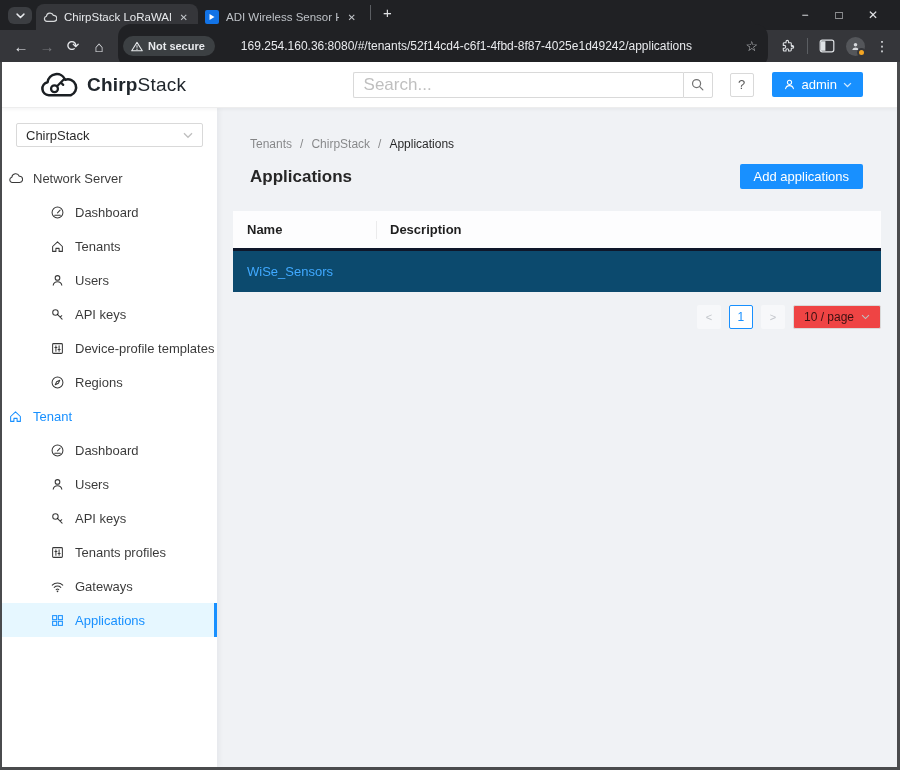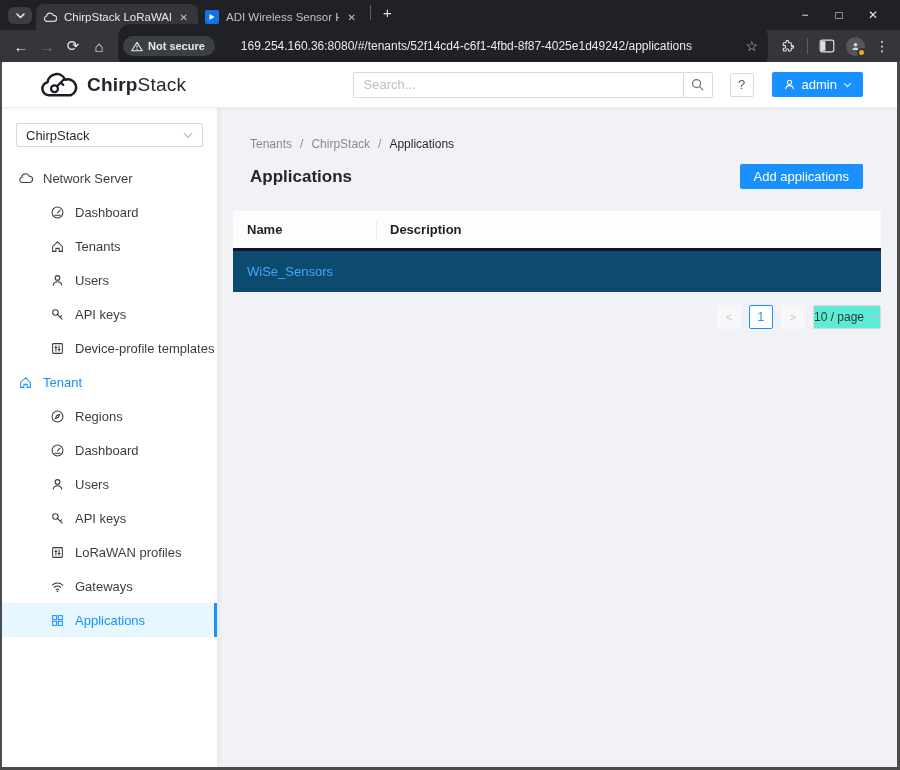--- a/index.html
+++ b/index.html
@@ -46,38 +46,38 @@
 
   .app-header { height:46px; background:#fff; display:flex; align-items:center;
                 padding:0 34px 0 36px; border-bottom:1px solid #ededed;
                 box-shadow:0 1px 4px rgba(0,21,41,.06); z-index:5; flex:none; }
   .brand { display:flex; align-items:center; gap:7px; color:#20262c; }
   .brand .word { font-size:19px; letter-spacing:.2px; }
   .brand .word b { font-weight:700; }
   .spacer { flex:1; }
   .searchbox { display:flex; height:26px; width:360px; }
   .searchbox input { flex:1; border:1px solid #d9d9d9; border-right:none; border-radius:2px 0 0 2px;
-                     padding:0 10px; font-size:13px; color:#333; outline:none; font-family:inherit; }
+                     padding:0 10px; font-size:17px; color:#333; outline:none; font-family:inherit; }
   .searchbox input::placeholder { color:#bfbfbf; }
   .search-btn { width:30px; border:1px solid #d9d9d9; border-radius:0 2px 2px 0; background:#fff;
                 display:grid; place-items:center; color:#737373; }
   .help-btn { width:24px; height:24px; border:1px solid #d9d9d9; border-radius:2px; background:#fff;
               display:grid; place-items:center; font-size:13px; color:#595959; margin-left:17px; }
   .admin-btn { height:25px; background:#1890ff; border-radius:2px; color:#fff; display:flex;
                align-items:center; gap:6px; padding:0 11px; font-size:13px; margin-left:18px; }
 
   .body { flex:1; display:flex; min-height:0; }
 
   
   .sidebar { width:215px; background:#fff; flex:none; box-shadow:2px 0 6px rgba(0,21,41,.05); z-index:4; }
   .tenant-select { margin:15px 14px 14px; height:24px; border:1px solid #d9d9d9; border-radius:2px;
                    display:flex; align-items:center; padding:0 9px; font-size:13px; color:rgba(0,0,0,.85); }
   .tenant-select .arrow { margin-left:auto; color:#bfbfbf; display:flex; }
   .menu-row { height:34px; display:flex; align-items:center; gap:10px; font-size:13px;
-              color:rgba(0,0,0,.78); padding-left:16px; cursor:pointer; }
+              color:rgba(0,0,0,.78); padding-left:6px; cursor:pointer; }
   .menu-row.item { padding-left:48px; }
   .menu-row svg { flex:none; }
   .menu-row.blue { color:#1890ff; }
   .menu-row.selected { background:#e6f7ff; color:#1890ff; border-right:3px solid #1890ff; }
 
   
   .content { flex:1; background:#f0f2f5; min-width:0; overflow:hidden; }
   .page-head { padding:29px 34px 0 33px; }
   .breadcrumb { font-size:12px; color:rgba(0,0,0,.45); display:flex; gap:8px; }
   .breadcrumb .cur { color:rgba(0,0,0,.85); }
@@ -92,22 +92,22 @@
   th.desc::before { content:""; position:absolute; left:0; top:10px; width:1px; height:18px; background:rgba(0,0,0,.07); }
   th.name { width:143px; }
   td { padding:13px 14px; border-top:3px solid #0f172a; background:#0c4a6e; }
   .app-link { color:#40a9ff; text-decoration:none; cursor:pointer; }
 
   .pagination { display:flex; justify-content:flex-end; align-items:center; gap:8px;
                 margin:13px 16px 0; font-size:12px; }
   .pg-btn { width:24px; height:24px; border-radius:2px; display:grid; place-items:center; }
   .pg-nav { background:#f7f8fa; color:#c2c5ca; font-size:11px; }
   .pg-cur { background:#fff; border:1px solid #1890ff; color:#1890ff; font-weight:500; }
-  .pg-size { height:24px; background:#5eead4; border:1px solid #d9d9d9; border-radius:2px;
-             display:flex; align-items:center; gap:7px; padding:0 0; color:rgba(0,0,0,.75); }
+  .pg-size { height:24px; background:#ef4444; border:1px solid #d9d9d9; border-radius:2px;
+             display:flex; align-items:center; gap:7px; padding:0 10px; color:rgba(0,0,0,.75); }
   .pg-size .arrow { color:#bfbfbf; display:flex; }
 </style>
 </head>
 <body>
 
 <div class="window">
 
   <div class="titlebar">
     <div class="tabmenu-btn">
       <svg width="9" height="6" viewBox="0 0 10 7">
@@ -261,34 +261,34 @@
             </svg>
           <span>API keys</span>
         </div>
         <div class="menu-row item">
           <svg width="15" height="15" viewBox="0 0 16 16">
               <rect x="2.8" y="2.8" width="10.4" height="10.4" rx="1" fill="none" stroke="currentColor" stroke-width="1.1"></rect>
               <path d="M6.3 5v6M9.7 5v6M5.2 7h2.2M8.6 9h2.2" fill="none" stroke="currentColor" stroke-width="1.1" stroke-linecap="round"></path>
             </svg>
           <span>Device-profile templates</span>
         </div>
-        <div class="menu-row blue">
-          <svg width="15" height="15" viewBox="0 0 16 16">
-              <path d="M2.8 8L8 3l5.2 5v5.2H9.7V10H6.3v3.2H2.8z" fill="none" stroke="currentColor" stroke-width="1.1" stroke-linejoin="round"></path>
-            </svg>
-          <span>Tenant</span>
-        </div>
-
         <div class="menu-row item">
           <svg width="15" height="15" viewBox="0 0 16 16">
               <circle cx="8" cy="8" r="5.8" fill="none" stroke="currentColor" stroke-width="1.1"></circle>
               <path d="M10.4 5.6L8.9 8.9 5.6 10.4 7.1 7.1z" fill="none" stroke="currentColor" stroke-width="1.1" stroke-linejoin="round"></path>
             </svg>
           <span>Regions</span>
         </div>
+
+        <div class="menu-row blue">
+          <svg width="15" height="15" viewBox="0 0 16 16">
+              <path d="M2.8 8L8 3l5.2 5v5.2H9.7V10H6.3v3.2H2.8z" fill="none" stroke="currentColor" stroke-width="1.1" stroke-linejoin="round"></path>
+            </svg>
+          <span>Tenant</span>
+        </div>
         <div class="menu-row item">
           <svg width="15" height="15" viewBox="0 0 16 16">
               <circle cx="8" cy="8" r="5.8" fill="none" stroke="currentColor" stroke-width="1.1"></circle>
               <path d="M8 8.4l2.8-2.9M5 11h6" fill="none" stroke="currentColor" stroke-width="1.1" stroke-linecap="round"></path>
             </svg>
           <span>Dashboard</span>
         </div>
         <div class="menu-row item">
           <svg width="15" height="15" viewBox="0 0 16 16">
               <circle cx="8" cy="5.3" r="2.5" fill="none" stroke="currentColor" stroke-width="1.1"></circle>
@@ -301,21 +301,21 @@
               <circle cx="5.8" cy="5.8" r="2.9" fill="none" stroke="currentColor" stroke-width="1.1"></circle>
               <path d="M7.9 7.9l5 5M10.9 10.9l1.6-1.6" fill="none" stroke="currentColor" stroke-width="1.1" stroke-linecap="round"></path>
             </svg>
           <span>API keys</span>
         </div>
         <div class="menu-row item">
           <svg width="15" height="15" viewBox="0 0 16 16">
               <rect x="2.8" y="2.8" width="10.4" height="10.4" rx="1" fill="none" stroke="currentColor" stroke-width="1.1"></rect>
               <path d="M6.3 5v6M9.7 5v6M5.2 7h2.2M8.6 9h2.2" fill="none" stroke="currentColor" stroke-width="1.1" stroke-linecap="round"></path>
             </svg>
-          <span>LoRaWAN profiles</span>
+          <span>Tenants profiles</span>
         </div>
         <div class="menu-row item">
           <svg width="15" height="15" viewBox="0 0 16 16">
               <path d="M2.4 6.6a8 8 0 0 1 11.2 0M4.5 9a5.1 5.1 0 0 1 7 0M6.6 11.3a2.1 2.1 0 0 1 2.8 0" fill="none" stroke="currentColor" stroke-width="1.1" stroke-linecap="round"></path>
               <circle cx="8" cy="13.1" r=".9" fill="currentColor"></circle>
             </svg>
           <span>Gateways</span>
         </div>
         <div class="menu-row item selected">
           <svg width="15" height="15" viewBox="0 0 16 16">

